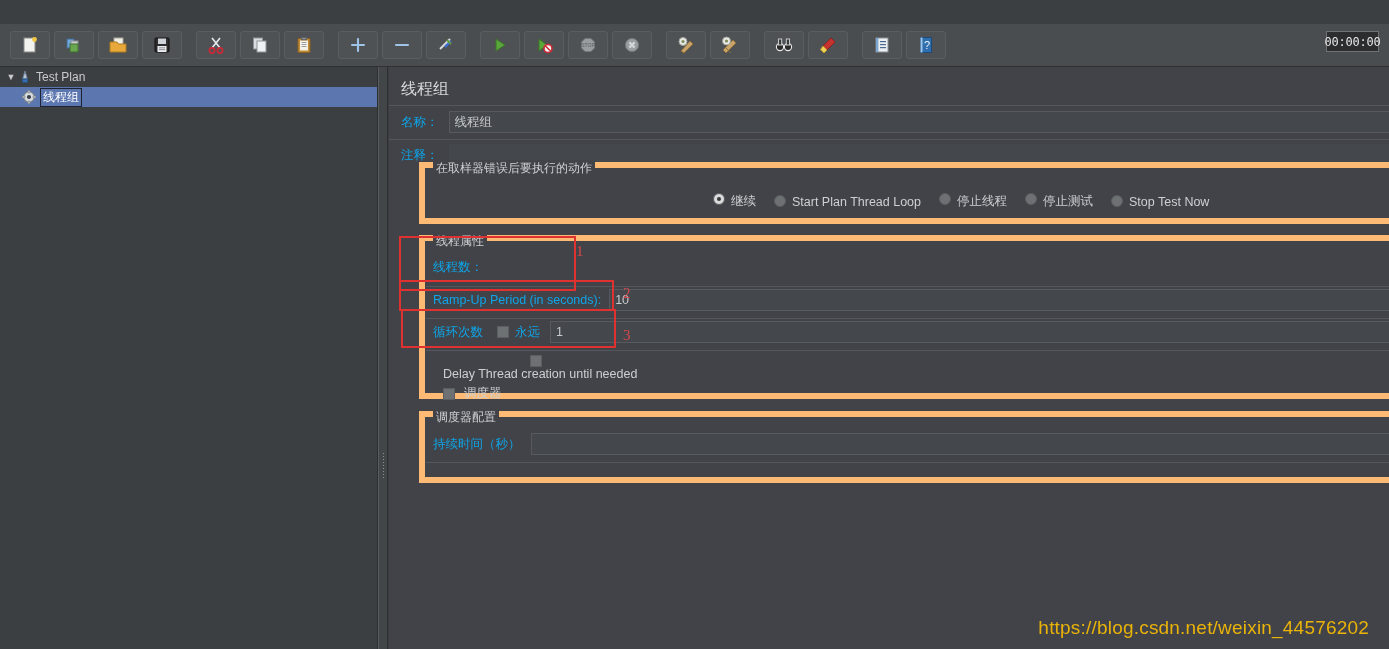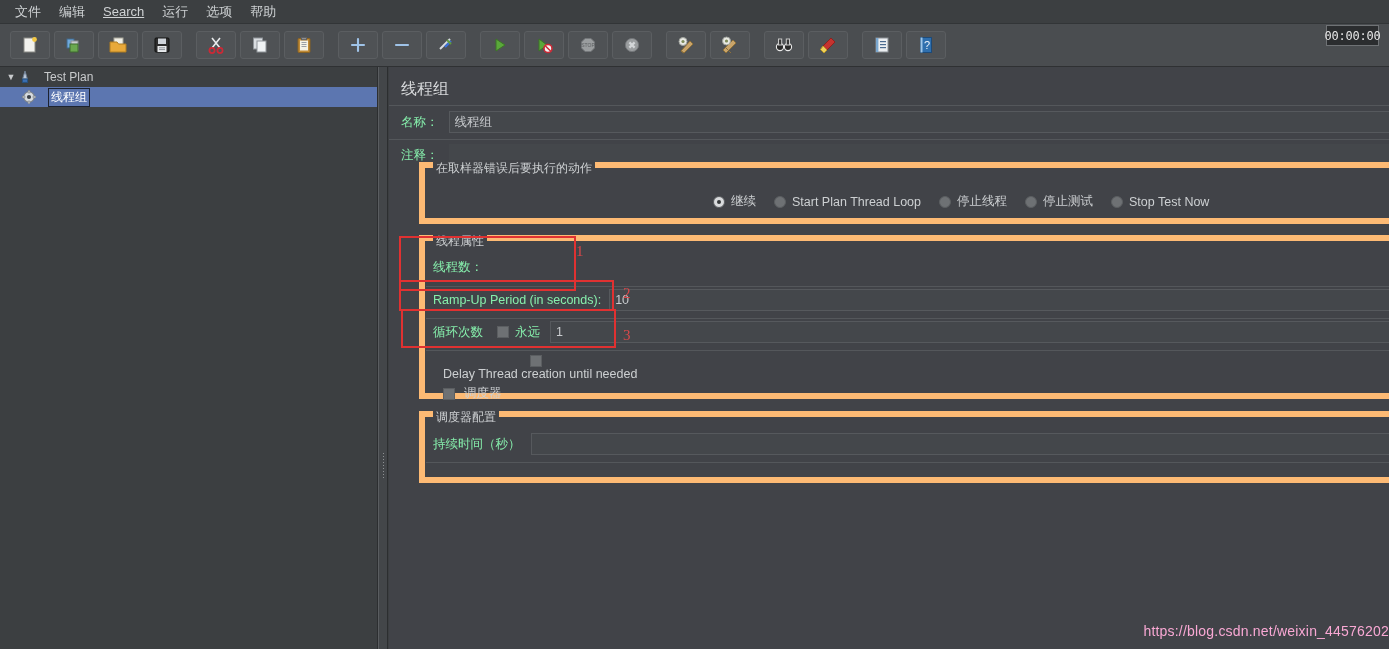--- a/index.html
+++ b/index.html
@@ -53,21 +53,21 @@
     display: flex; align-items: center; justify-content: center;
     cursor: default;
     position: relative;
   }
   .tb-sep { width: 10px; }
   .tb-pad-left { margin-left: 8px; }
   .icon-svg { display: block; }
 
   #timer-box {
     position: absolute;
-    right: 10px; top: 1px;
+    right: 10px; top: 7px;
     width: 53px; height: 21px;
     background: #2b2d2f;
     border: 1px solid #6f7275;
     color: #e6e6e6;
     font-family: "DejaVu Sans Mono", monospace;
     font-size: 12px;
     display: flex; align-items: center; justify-content: center;
     letter-spacing: -0.2px;
   }
 
@@ -88,21 +88,21 @@
     padding-left: 4px;
     cursor: default;
   }
   .tree-row.selected {
     background: #5c76b0;
   }
   .tree-toggle {
     width: 14px; text-align: center;
     color: #c8cacc; font-size: 9px;
   }
-  .tree-label { margin-left: 12px; }
+  .tree-label { margin-left: 4px; }
   .tree-label.boxed {
     border: 1px solid #1d2330;
     padding: 0 2px;
     color: #ffffff;
   }
   .tree-indent { width: 18px; }
 
   
   #splitter {
     position: absolute;
@@ -142,21 +142,21 @@
   }
 
   
   .field-row {
     position: absolute;
     display: flex; align-items: center;
     height: 24px;
   }
   .field-label {
     font-size: 12.5px;
-    color: #86efac;
+    color: #0ea5e9;
     white-space: nowrap;
   }
   .txt-input {
     background: #44474b;
     border: 1px solid #56595d;
     color: #c9cccf;
     font-size: 12.5px;
     height: 22px;
     line-height: 20px;
     padding: 0 5px;
@@ -180,21 +180,21 @@
     white-space: nowrap;
   }
 
   
   .radio-row {
     position: absolute;
     display: flex; align-items: center;
     gap: 0px;
   }
   .radio-opt {
-    display: flex; align-items: center;
+    display: flex; 
     margin-right: 18px;
     font-size: 12.5px;
     color: #cdd0d2;
     white-space: nowrap;
     cursor: default;
   }
   .radio-dot {
     width: 12px; height: 12px;
     border-radius: 50%;
     background: #6e7174;
@@ -240,39 +240,31 @@
   .anno-num {
     position: absolute;
     color: #d8484a;
     font-size: 15px;
     font-family: "Liberation Serif", serif;
   }
 
   
   #watermark {
     position: absolute;
-    right: 0; bottom: 10px;
-    font-size: 14px;
-    color: #f9a8d4;
+    right: 20px; bottom: 10px;
+    font-size: 19px;
+    color: #eab308;
     letter-spacing: 0.2px;
   }
 </style>
 </head>
 <body>
 
 <div id="app">
 
-  <div id="menubar">
-    <div class="menu-item"><span>文件</span></div>
-    <div class="menu-item"><span>编辑</span></div>
-    <div class="menu-item"><span class="mn">Search</span></div>
-    <div class="menu-item"><span>运行</span></div>
-    <div class="menu-item"><span>选项</span></div>
-    <div class="menu-item"><span>帮助</span></div>
-  </div>
 
   <div id="toolbar">
 
     <div class="tb-group tb-pad-left">
 
       <div class="tb-btn">
         <svg class="icon-svg" width="20" height="20" viewBox="0 0 20 20">
           <rect x="4" y="3" width="11" height="14" fill="#f2f2ee" stroke="#8a8a86"></rect>
           <circle cx="14.5" cy="4.5" r="2.4" fill="#f2c744"></circle>
         </svg>

